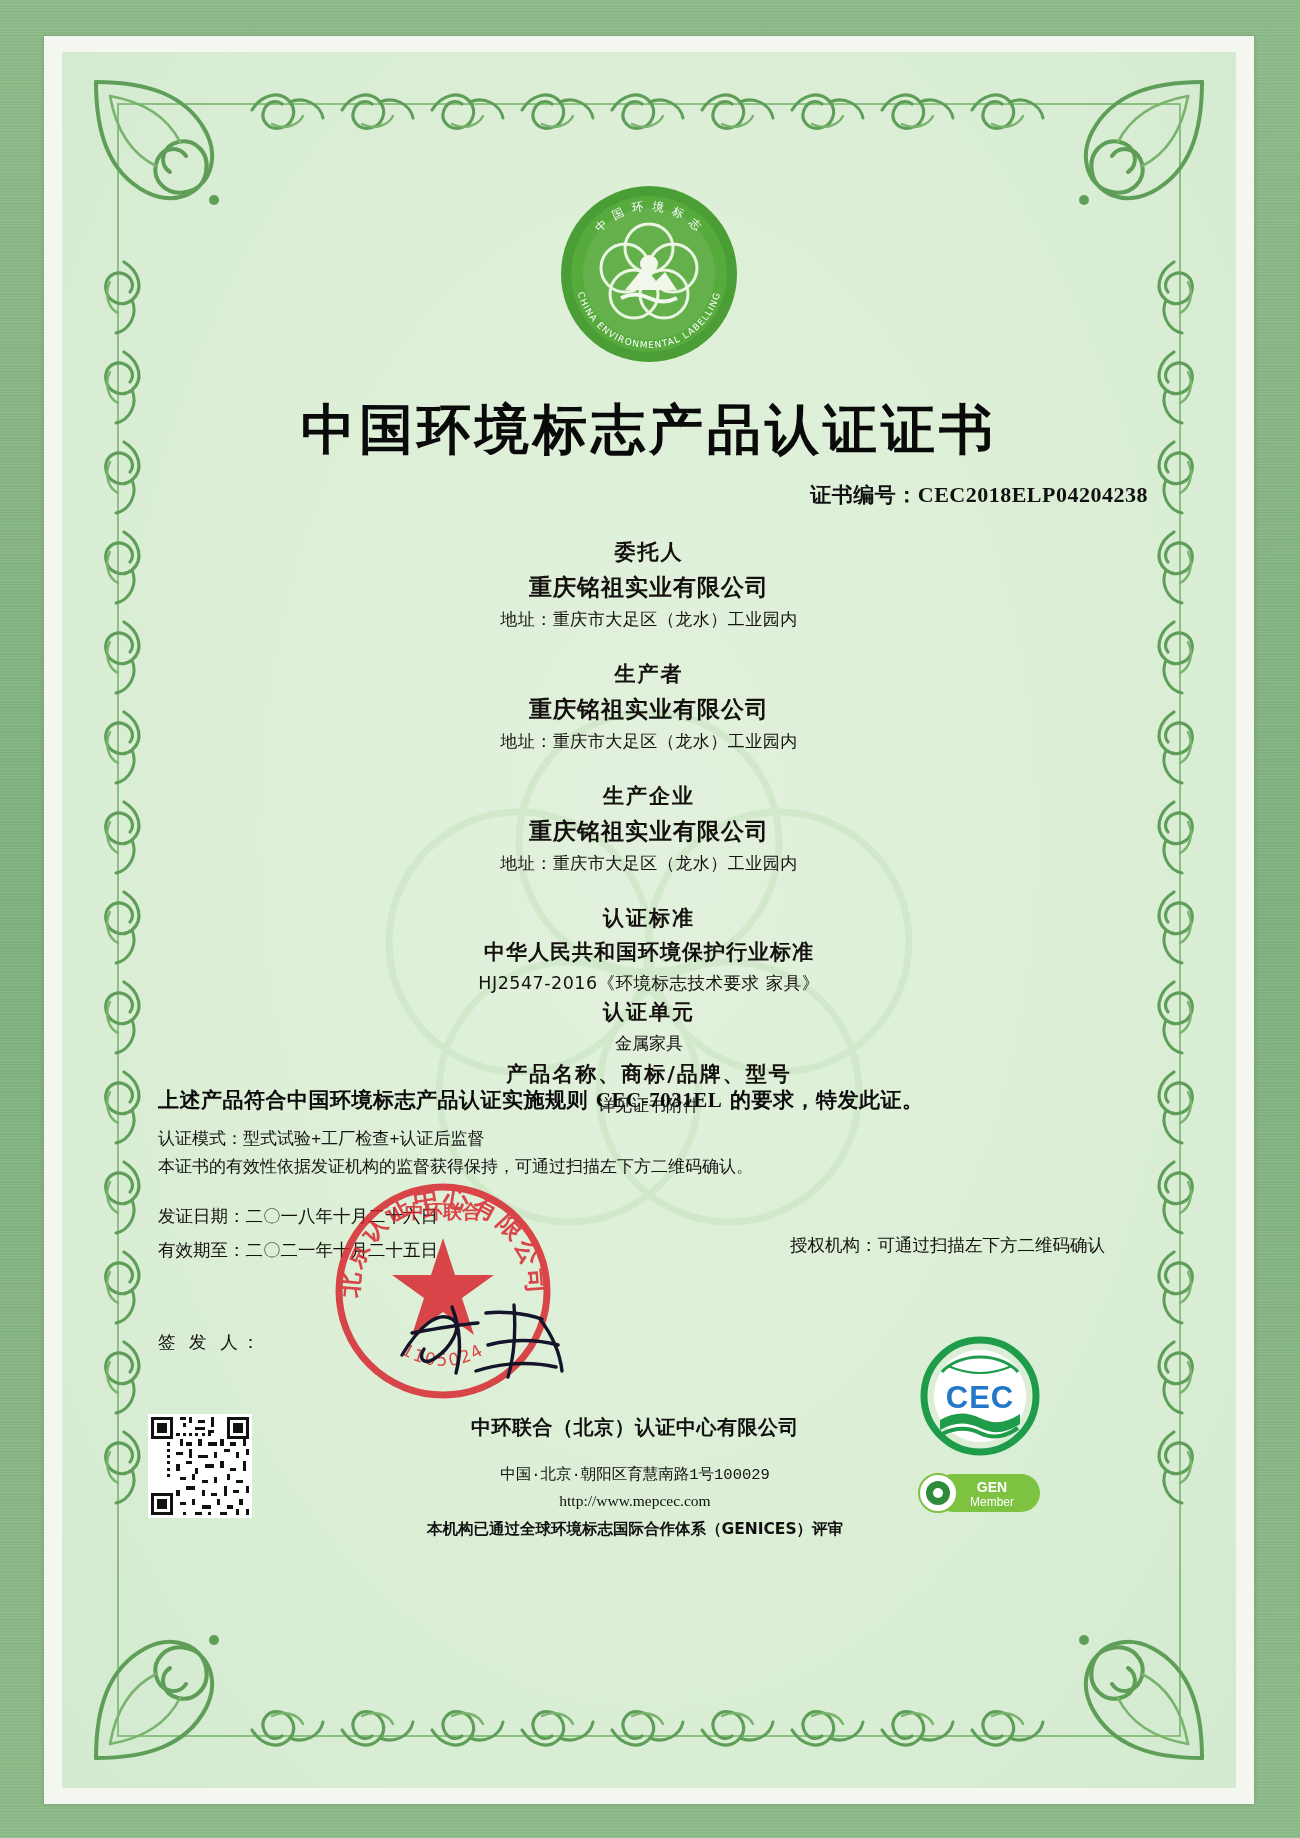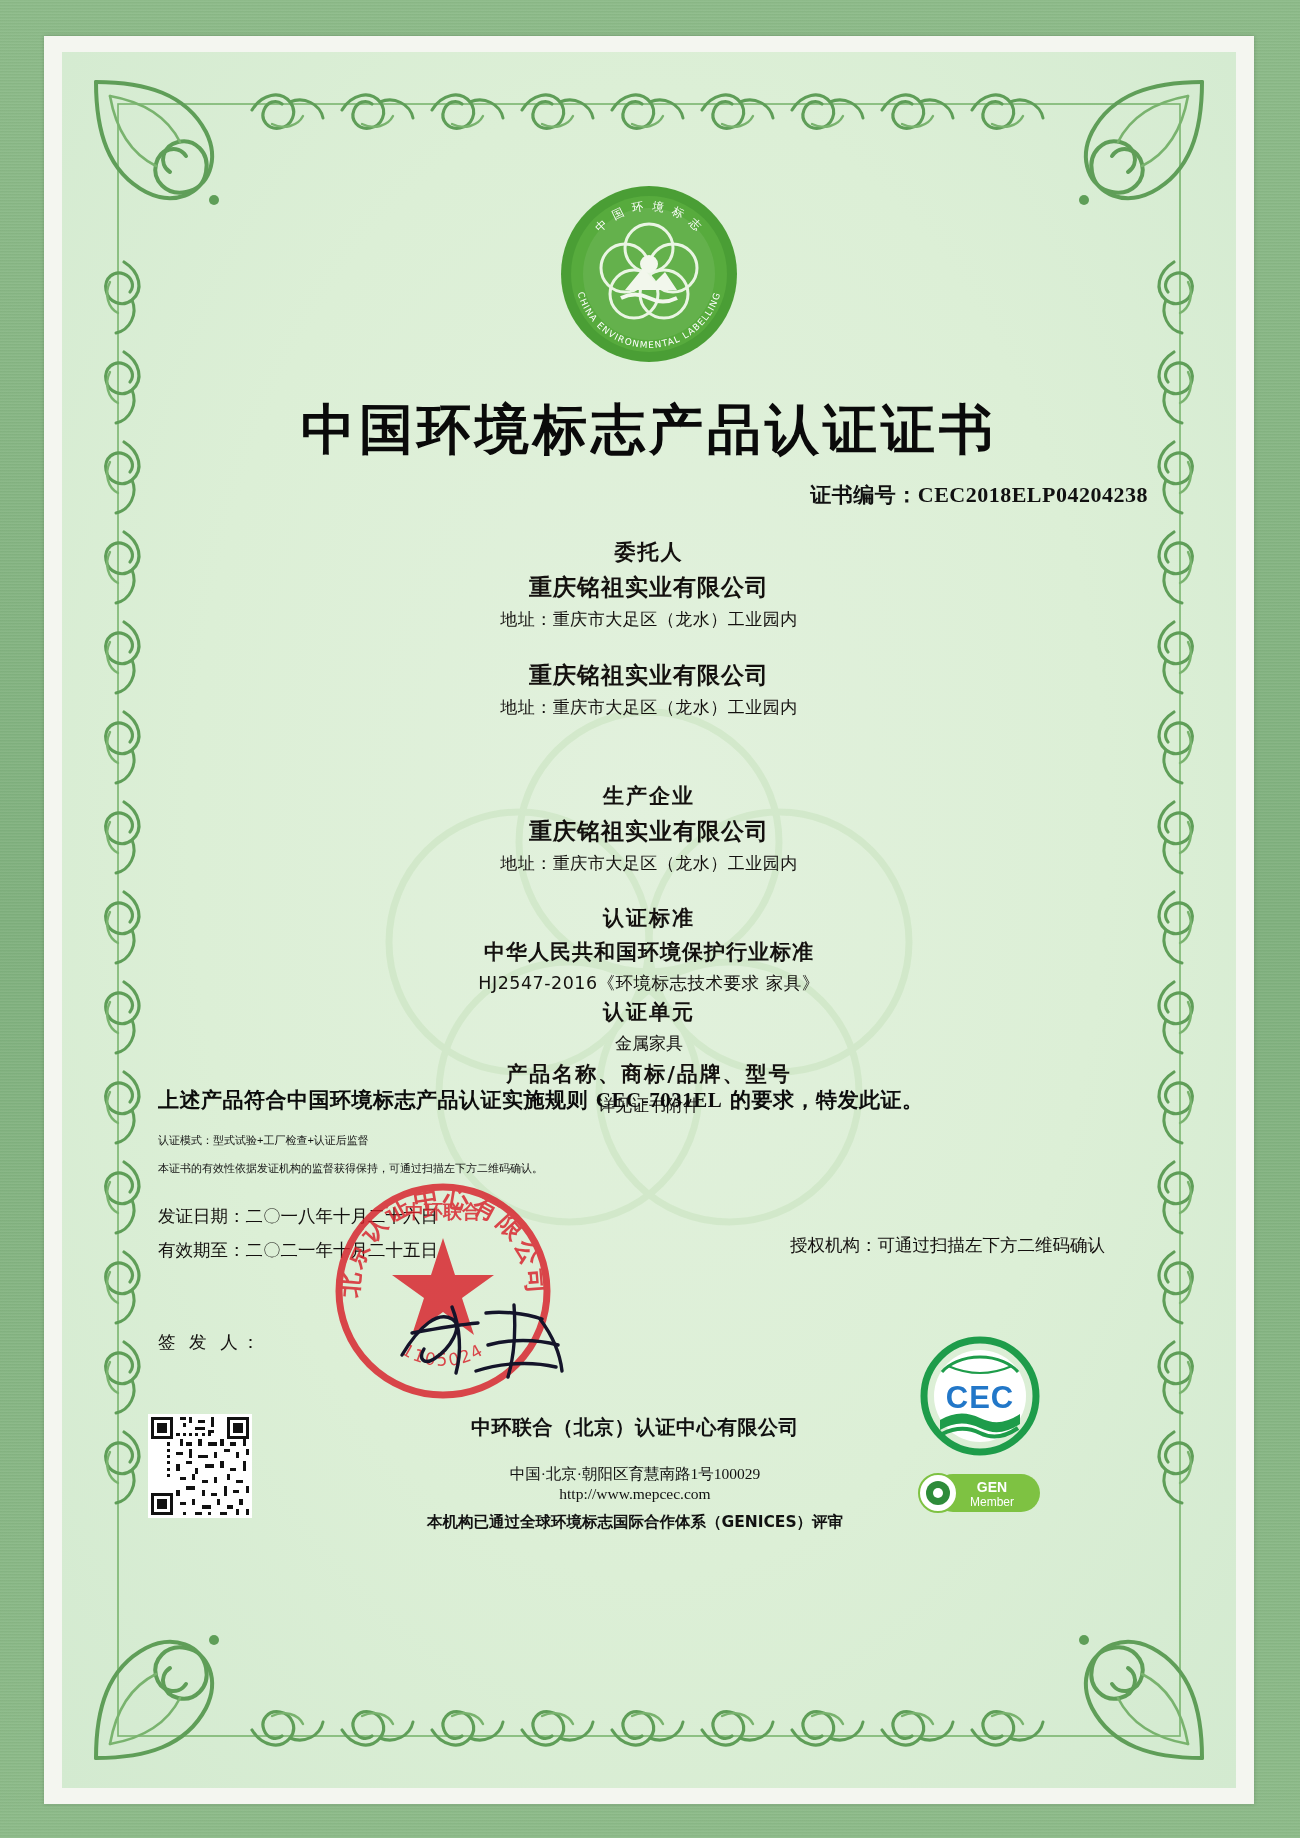--- a/index.html
+++ b/index.html
@@ -164,22 +164,22 @@
     color: #0c0c0c;
     letter-spacing: 0.5px;
   }
   .statement .mono { font-family: "Liberation Serif", serif; }
 
   .mode-lines {
     position: absolute;
     left: 8px;
     top: 1012px;
     width: 984px;
-    font-family: Liberation Sans, sans-serif;
-    font-size: 11px;
+    font-family: Liberation Mono, monospace;
+    font-size: 17px;
     line-height: 28px;
     color: #141414;
   }
 
   
   .dates {
     position: absolute;
     left: 8px;
     top: 1085px;
     font-family: "DejaVu Sans", sans-serif;
@@ -232,21 +232,21 @@
   
   .footer {
     position: absolute;
     left: 140px;
     top: 1300px;
     width: 690px;
     text-align: center;
     color: #111;
   }
   .f1 { font-family: "DejaVu Serif", serif; font-weight: bold; font-size: 20px; letter-spacing: 0.5px; margin-bottom: 23px; text-align: center; }
-  .f2 { font-family: Liberation Serif, serif; font-size: 15.5px; }
+  .f2 { font-family: Liberation Mono, monospace; font-size: 15.5px; margin-bottom: 7px; }
   .f3 { font-family: Liberation Serif, serif; font-size: 15.5px; margin-bottom: 9px; }
   .f4 { font-family: "DejaVu Sans", sans-serif; font-size: 15.5px; font-weight: bold; }
 
   
   .cec-badge { position: absolute; left: 770px; top: 1222px; width: 120px; height: 120px; }
   .gen-badge { position: absolute; left: 768px; top: 1356px; width: 124px; height: 46px; }
 </style>
 </head>
 <body>
 
@@ -386,20 +386,21 @@
         <span>证书编号：</span><span class="num">CEC2018ELP04204238</span>
       </div>
 
       <div class="block" style="top:424px">
         <div class="b-head">委托人</div>
         <div class="b-name">重庆铭祖实业有限公司</div>
         <div class="b-sub">地址：重庆市大足区（龙水）工业园内</div>
       </div>
 
       <div class="block" style="top:546px">
+        <div class="b-head">生产者</div>
         <div class="b-name">重庆铭祖实业有限公司</div>
         <div class="b-sub">地址：重庆市大足区（龙水）工业园内</div>
       </div>
 
       <div class="block" style="top:668px">
         <div class="b-head">生产企业</div>
         <div class="b-name">重庆铭祖实业有限公司</div>
         <div class="b-sub">地址：重庆市大足区（龙水）工业园内</div>
       </div>
 

